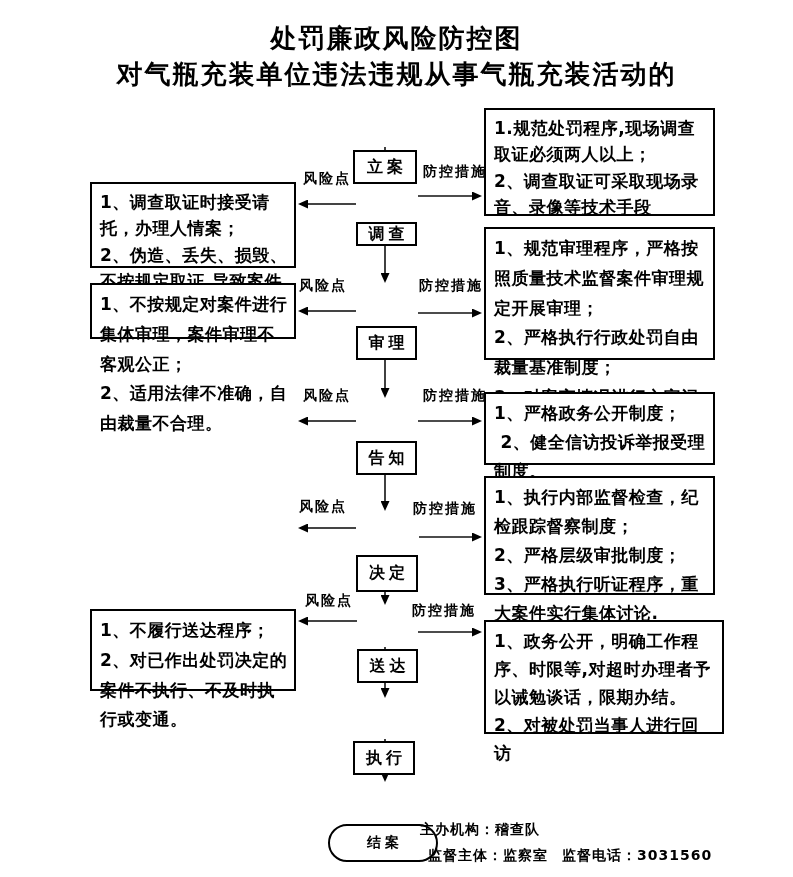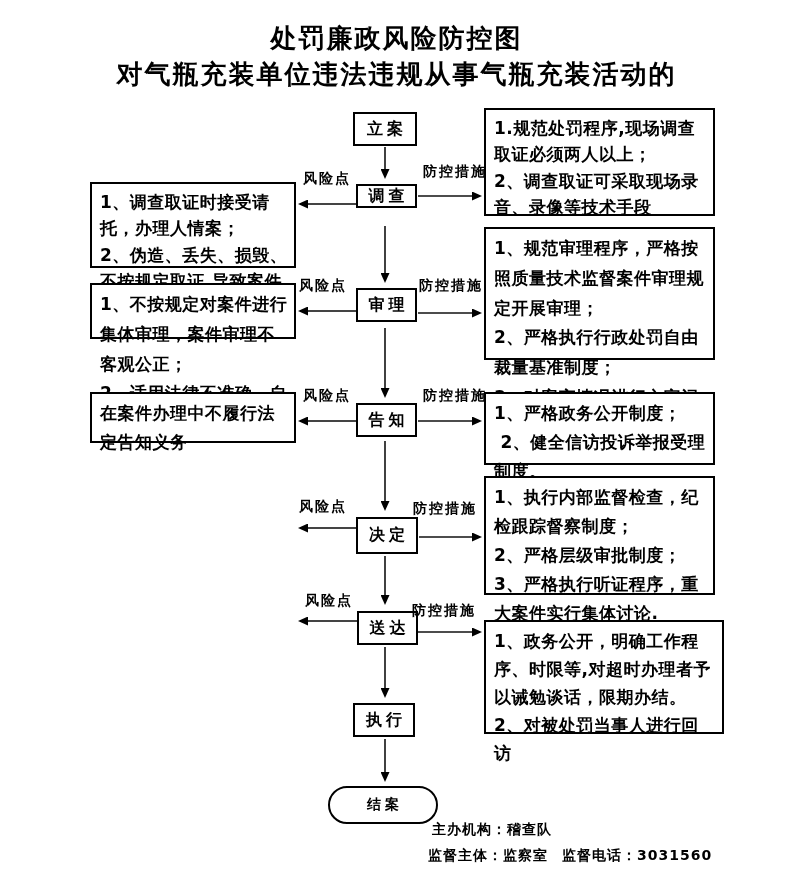--- a/index.html
+++ b/index.html
@@ -10,20 +10,21 @@
   }
   .title{
     position:absolute;left:0;top:20px;width:100%;text-align:center;
     font-size:26px;font-weight:bold;line-height:36px;letter-spacing:2px;
   }
   .node{
     position:absolute;border:2px solid #000;background:#fff;
     display:flex;align-items:center;justify-content:center;
     font-size:16px;font-weight:bold;letter-spacing:4px;text-indent:4px;
     box-sizing:border-box;
+    margin-top:38px;
   }
   .node.terminator{border-radius:19px;}
   .sidebox{
     position:absolute;border:2px solid #000;background:#fff;
     box-sizing:border-box;padding:5px 6px 4px 8px;
     font-size:17px;font-weight:bold;line-height:1.55;
     white-space:pre-wrap;letter-spacing:0.5px;
   }
   .arrow-label{
     position:absolute;font-size:14px;font-weight:bold;letter-spacing:2px;
@@ -89,32 +90,33 @@
   <div class="arrow-label" style="left:423px;top:163px;">防控措施</div>
   <div class="arrow-label" style="left:419px;top:277px;">防控措施</div>
   <div class="arrow-label" style="left:423px;top:387px;">防控措施</div>
   <div class="arrow-label" style="left:413px;top:500px;">防控措施</div>
   <div class="arrow-label" style="left:412px;top:602px;">防控措施</div>
 
   <div class="sidebox" style="left:90px;top:182px;width:206px;height:86px;">1、调查取证时接受请托，办理人情案；
 2、伪造、丢失、损毁、不按规定取证,导致案件调查无法正常进行</div>
   <div class="sidebox" style="left:90px;top:283px;width:206px;height:56px;line-height:1.75;">1、不按规定对案件进行集体审理，案件审理不客观公正；
 2、适用法律不准确，自由裁量不合理。</div>
-  <div class="sidebox" style="left:90px;top:392px;width:206px;height:51px;line-height:1.7;">在案件办理中不履行法定告知义务</div>
+  <div class="sidebox" style="left:90px;top:609px;width:206px;height:82px;line-height:1.75;">1、不履行送达程序；
+2、对已作出处罚决定的案件不执行、不及时执行或变通。</div>
 
   <div class="sidebox" style="left:484px;top:108px;width:231px;height:108px;">1.规范处罚程序,现场调查取证必须两人以上；
 2、调查取证可采取现场录音、录像等技术手段</div>
   <div class="sidebox" style="left:484px;top:227px;width:231px;height:133px;line-height:1.75;">1、规范审理程序，严格按照质量技术监督案件审理规定开展审理；
 2、严格执行行政处罚自由裁量基准制度；
 3、对案审情况进行文字记录，必要时采取录音等记录手段</div>
   <div class="sidebox" style="left:484px;top:392px;width:231px;height:73px;line-height:1.7;">1、严格政务公开制度；
  2、健全信访投诉举报受理制度。</div>
   <div class="sidebox" style="left:484px;top:476px;width:231px;height:119px;line-height:1.7;">1、执行内部监督检查，纪检跟踪督察制度；
 2、严格层级审批制度；
 3、严格执行听证程序，重大案件实行集体讨论.</div>
   <div class="sidebox" style="left:484px;top:620px;width:240px;height:114px;line-height:1.65;">1、政务公开，明确工作程序、时限等,对超时办理者予以诫勉谈话，限期办结。
 2、对被处罚当事人进行回访</div>
 
-  <div class="footer-line" style="left:432px;top:821px;">主办机构：稽查队</div>
+  <div class="footer-line" style="left:420px;top:821px;">主办机构：稽查队</div>
   <div class="footer-line" style="left:428px;top:847px;">监督主体：监察室</div>
   <div class="footer-line" style="left:562px;top:847px;">监督电话：3031560</div>
 
 </div>
 
 </body></html>

